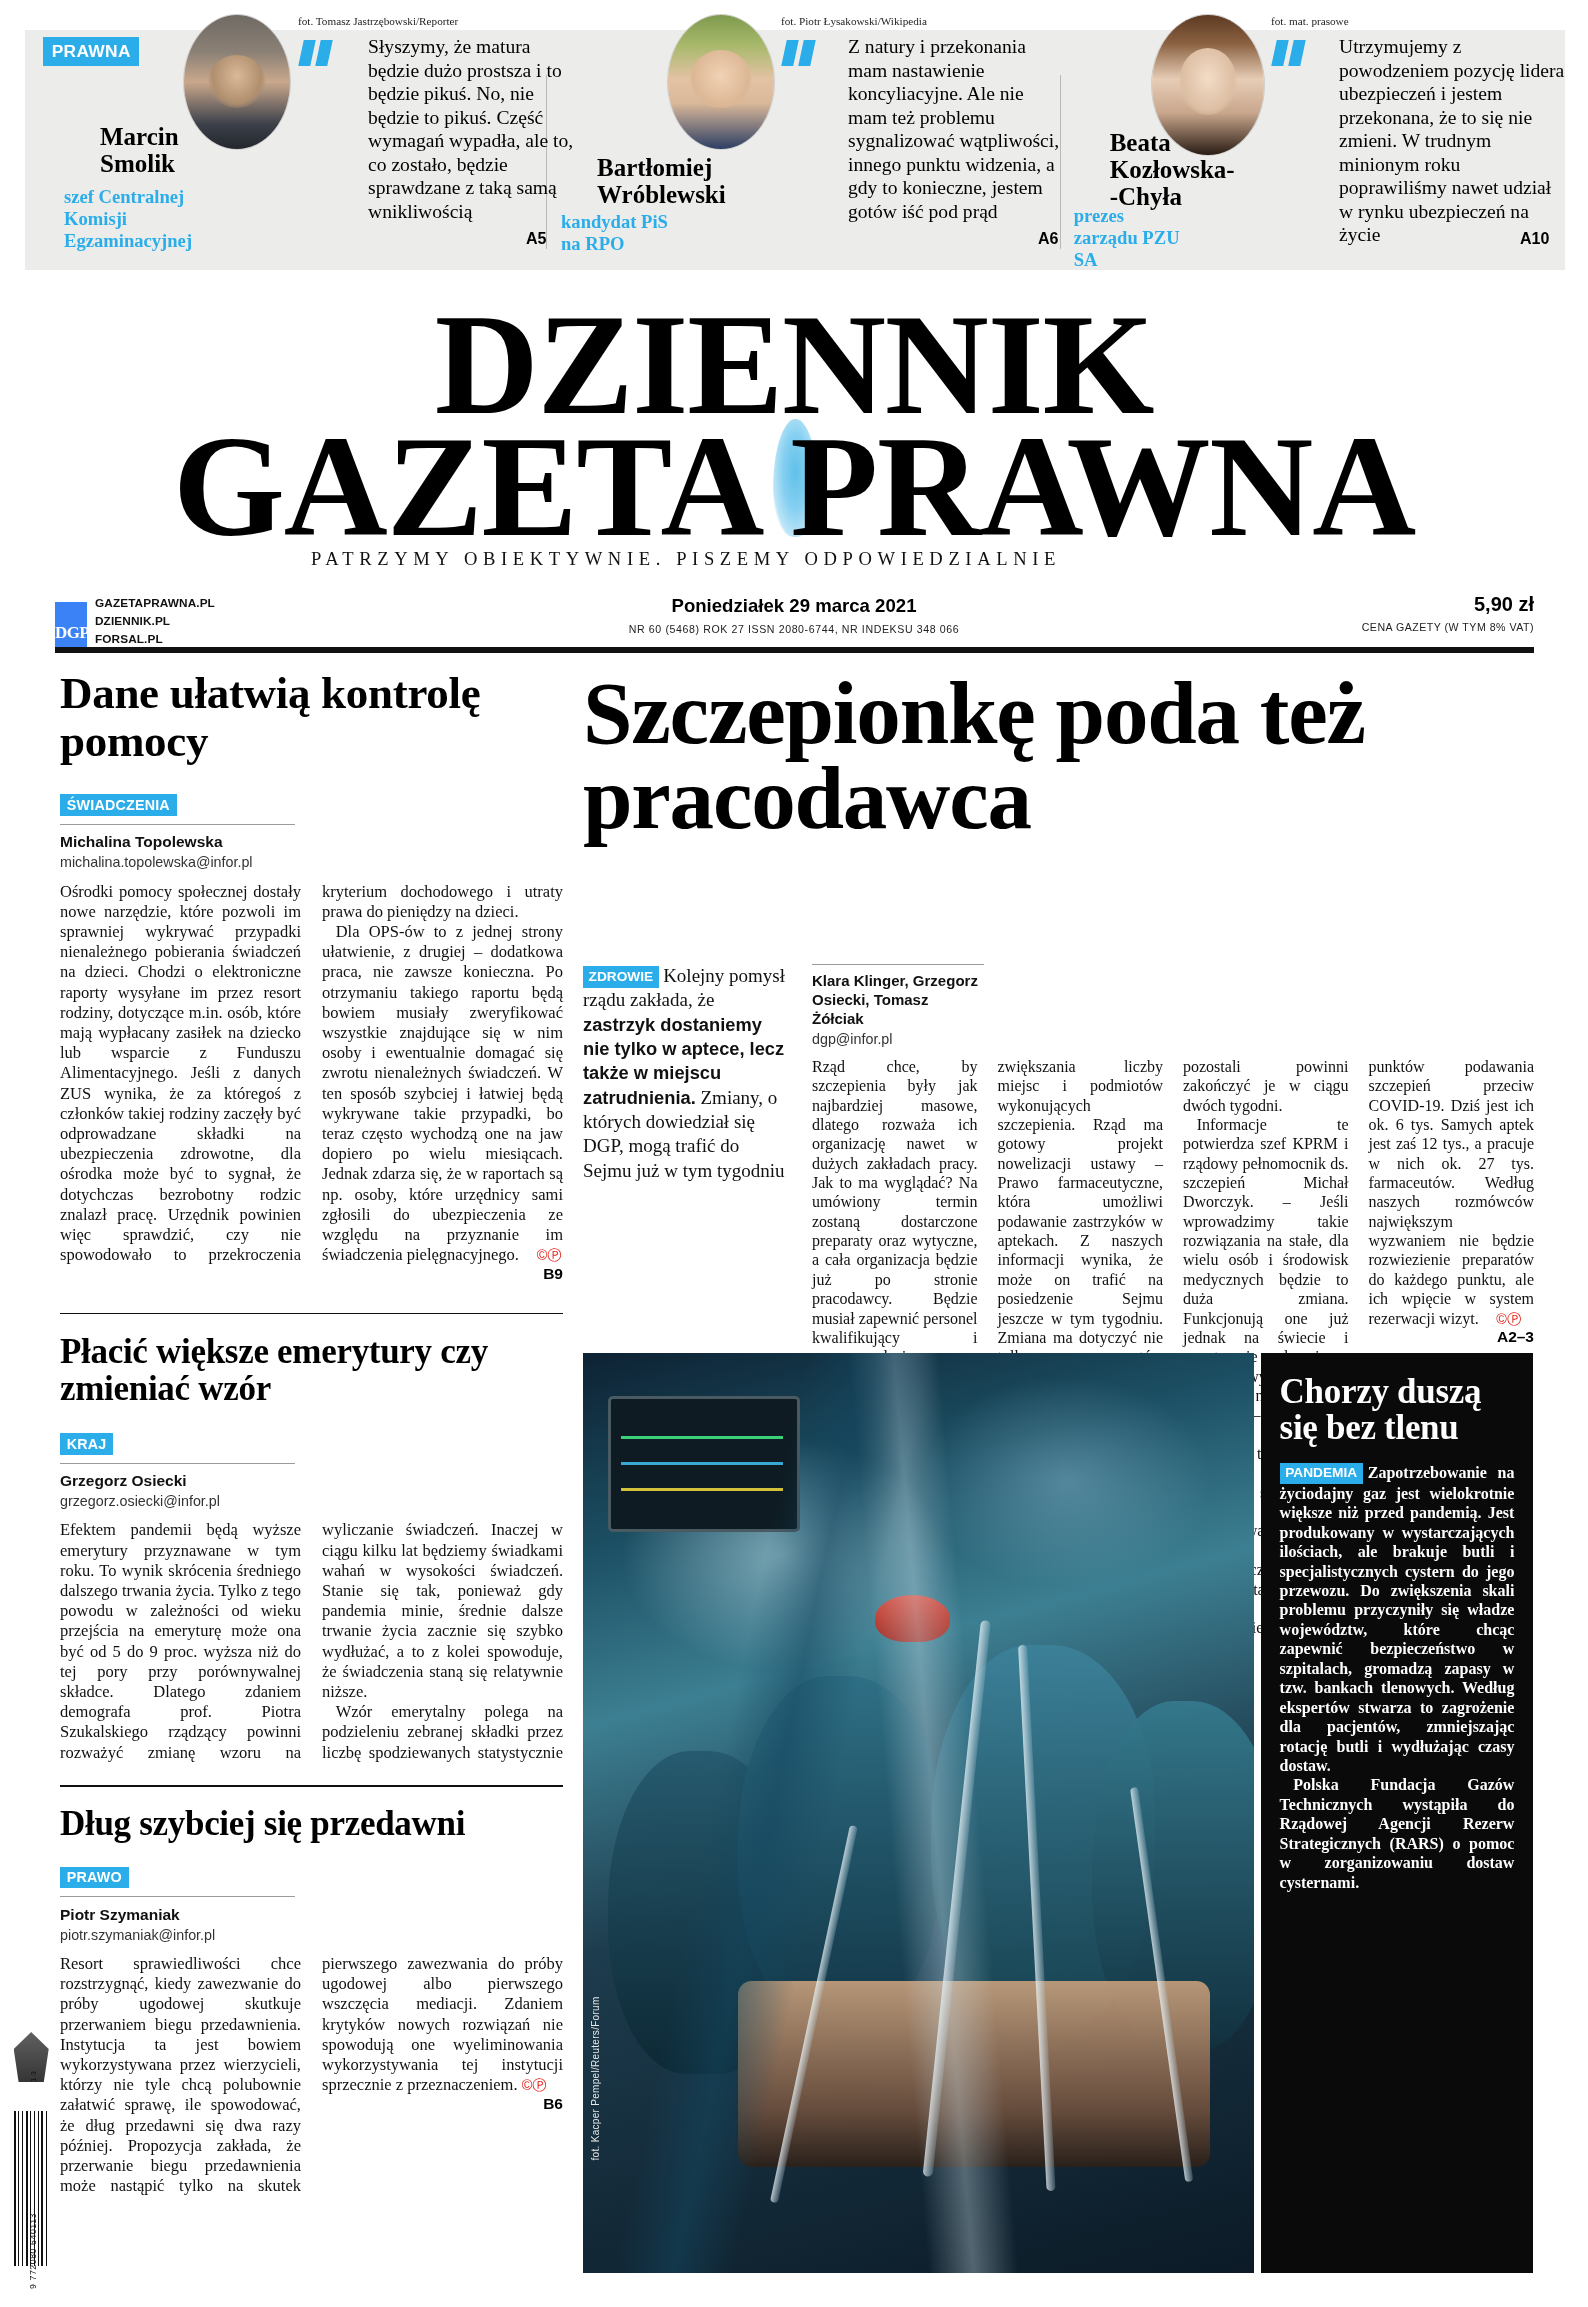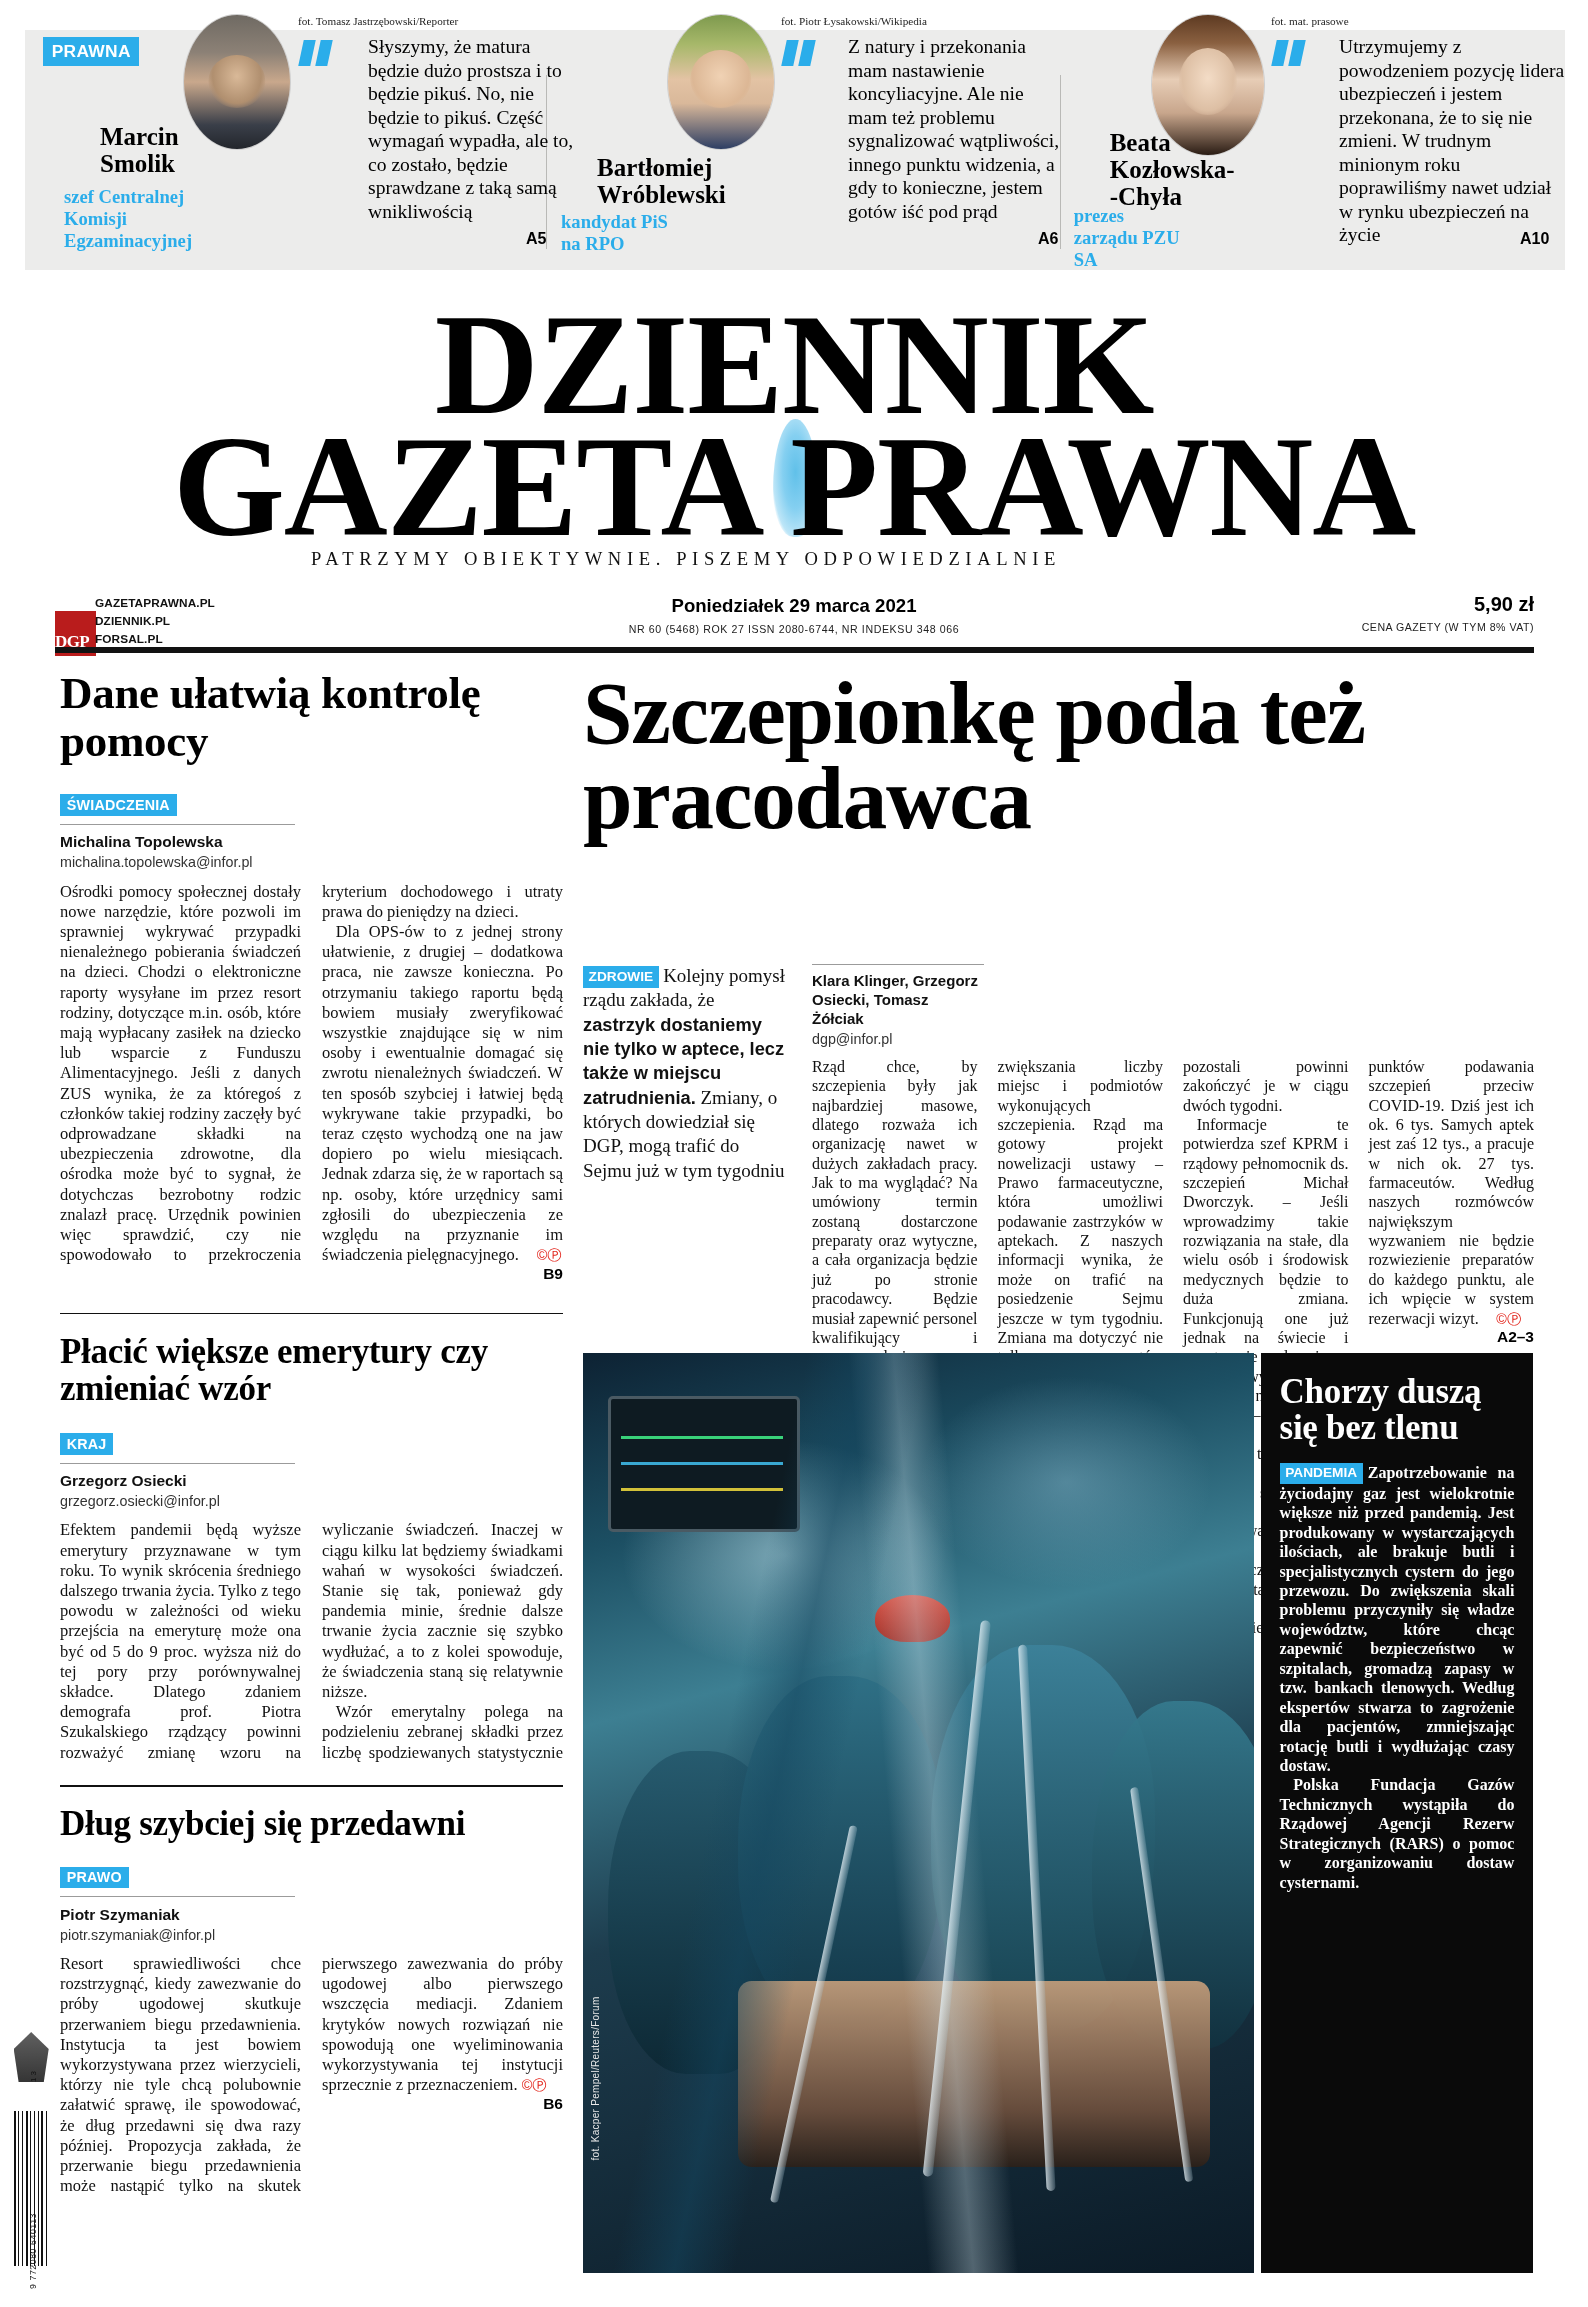--- a/index.html
+++ b/index.html
@@ -48,21 +48,21 @@
   .mh1{top:1.2px;font-size:144px;letter-spacing:-1.2px;transform:scaleX(1.0);}
   .mh2{top:123px;font-size:144px;letter-spacing:-1.2px;}
   .mh-globe{position:absolute;left:773px;top:138px;width:45px;height:118px;
     background:radial-gradient(ellipse at 50% 45%,#58bde8 0%,#7ecdf0 40%,#b9e4f7 70%,rgba(255,255,255,0) 78%);
     border-radius:50% 50% 45% 45%/60% 60% 40% 40%;opacity:.95;}
   .mh-sub{position:absolute;left:0;top:267px;width:1372px;text-align:center;
     font-family:"Liberation Serif",serif;font-size:18.6px;letter-spacing:5.6px;color:#111;}
 
   
   .infobar{position:absolute;left:55px;top:595px;width:1479px;height:53px;}
-  .dgp-logo{position:absolute;left:0;top:16px;width:41px;height:45px;background:#b91c1c;}
+  .dgp-logo{position:absolute;left:0;top:7px;width:32px;height:45px;background:#3b82f6;}
   .dgp-logo span{position:absolute;left:0;top:21px;width:32px;text-align:center;color:#fff;
      font-family:"Liberation Serif",serif;font-weight:bold;font-size:17px;letter-spacing:-0.6px;}
   .sites{position:absolute;left:40px;top:0;font-family:"Liberation Sans",sans-serif;font-weight:bold;
      font-size:11.8px;line-height:1.52;color:#111;letter-spacing:0.1px;}
   .dateline{position:absolute;left:472px;top:0;width:534px;text-align:center;}
   .dateline .d1{font-family:"Liberation Sans",sans-serif;font-weight:bold;font-size:18.6px;color:#000;}
   .dateline .d2{margin-top:6.2px;font-family:"Liberation Sans",sans-serif;font-size:10.6px;letter-spacing:0.6px;color:#222;}
   .priceline{position:absolute;right:0;top:-2.5px;text-align:right;}
   .priceline .p1{font-family:"Liberation Sans",sans-serif;font-weight:bold;font-size:20px;color:#000;}
   .priceline .p2{margin-top:5px;font-family:"Liberation Sans",sans-serif;font-size:10.6px;letter-spacing:0.5px;color:#222;}

